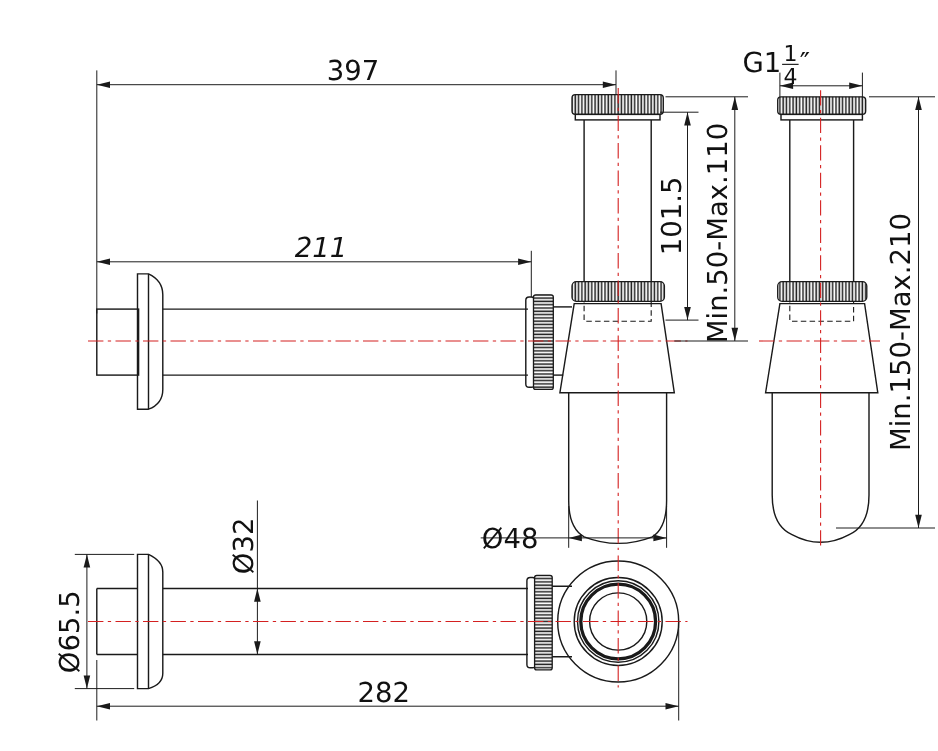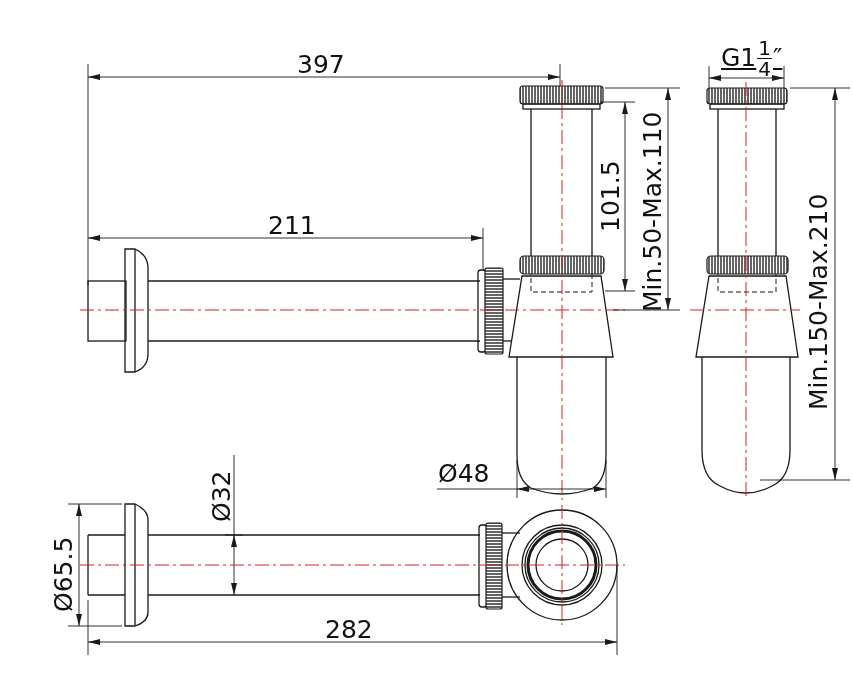--- a/index.html
+++ b/index.html
@@ -161,27 +161,27 @@
 
     <line class="thin" x1="88" y1="600" x2="88" y2="655"></line>
     <line class="thin" x1="617" y1="565" x2="617" y2="655"></line>
     <line class="thin" x1="88" y1="642" x2="617" y2="642"></line>
     <polygon class="arrow" points="88,642 100,639 100,645"></polygon>
     <polygon class="arrow" points="617,642 605,639 605,645"></polygon>
   </g>
 </svg>
 
 <div class="lbl" style="left:297px; top:52px;">397</div>
-<div class="lbl" style="left:268px; top:213px;">211</div>
+<div class="lbl" style="left:268px; top:213px;font-style:italic;">211</div>
 
 <div class="lbl rot" style="left:598px; top:232px;">101.5</div>
 <div class="lbl rot" style="left:640px; top:312px;">Min.50-Max.110</div>
 
-<div class="lbl" style="left:721px; top:38px; font-size:25px;text-decoration:underline;">
+<div class="lbl" style="left:675px; top:38px; font-size:25px;">
   <span>G1</span><span style="display:inline-block; vertical-align:middle; text-align:center; font-size:20px; line-height:1; margin:0 1px;"><span style="display:block; border-bottom:1.5px solid #111; padding:0 1px;">1</span><span style="display:block;">4</span></span><span>″</span>
 </div>
 
 <div class="lbl rot" style="left:806px; top:410px;">Min.150-Max.210</div>
 
-<div class="lbl" style="left:438px; top:461px;">Ø48</div>
+<div class="lbl" style="left:438px; top:477px;">Ø48</div>
 <div class="lbl rot" style="left:209px; top:522px;">Ø32</div>
 <div class="lbl rot" style="left:51px; top:612px;">Ø65.5</div>
 <div class="lbl" style="left:325px; top:617px;">282</div>
 
 </body></html>

